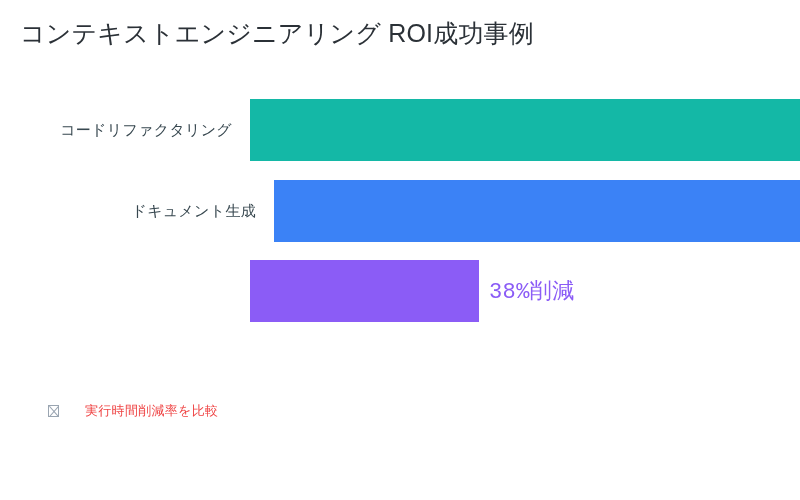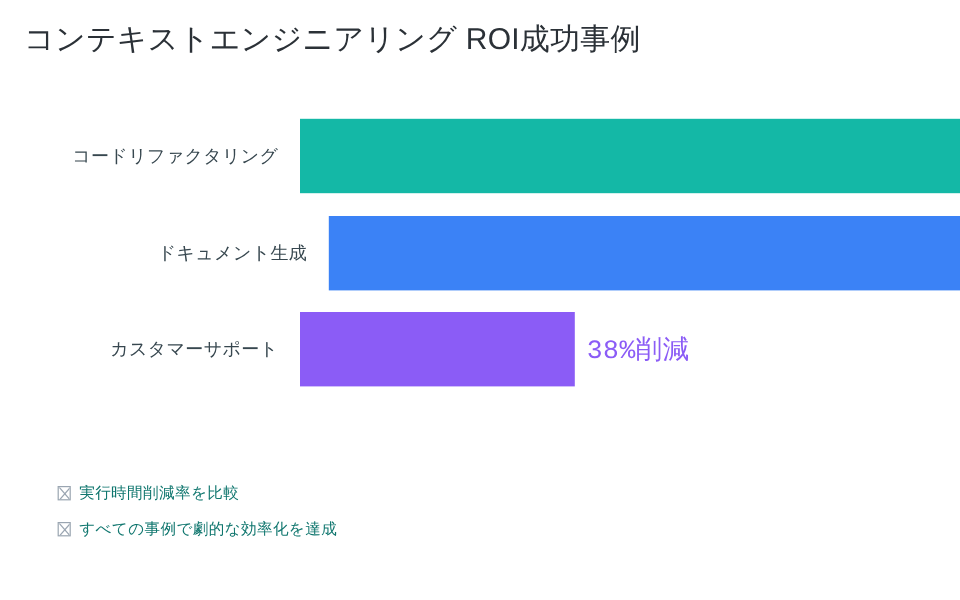--- a/index.html
+++ b/index.html
@@ -91,23 +91,24 @@
     position: absolute;
     left: 48px;
     top: 396px;
     width: 600px;
   }
   .note-line {
     display: flex;
     align-items: center;
     height: 30px;
     font-size: 13px;
-    color: #0f766e;
+    color: #ef4444;
     letter-spacing: 0.3px;
     white-space: nowrap;
+    gap: 19px;
   }
   .note-bullet {
     display: inline-block;
     width: 11px;
     height: 12px;
     margin-right: 7px;
     position: relative;
     flex: 0 0 auto;
   }
   .note-bullet::before,
@@ -159,43 +160,33 @@
 
     <div class="bar-row r1">
       <div class="bar-label">ドキュメント生成</div>
       <div class="bar-track">
         <div class="bar-fill" style="width: 541px; background: rgb(59, 130, 246);"></div>
         <div class="bar-value" style="left: 551px; color: rgb(59, 130, 246);"></div>
       </div>
     </div>
 
     <div class="bar-row r2">
-      <div class="bar-label">カスタマーサポート</div>
       <div class="bar-track">
         <div class="bar-fill" style="width: 229px; background: rgb(139, 92, 246);"></div>
         <div class="bar-value" style="left: 239px; color: rgb(139, 92, 246); font-family: Liberation Mono, monospace;">38%削減</div>
       </div>
     </div>
 
   </div>
 
   <div class="notes">
     <div class="note-line">
       <span class="note-bullet">
         <span class="tofu-x">
             <i class="a"></i>
             <i class="b"></i>
           </span>
       </span>
       <span class="note-text">実行時間削減率を比較</span>
     </div>
-    <div class="note-line">
-      <span class="note-bullet">
-        <span class="tofu-x">
-            <i class="a"></i>
-            <i class="b"></i>
-          </span>
-      </span>
-      <span class="note-text">すべての事例で劇的な効率化を達成</span>
-    </div>
   </div>
 
 </div>
 
 </body></html>

